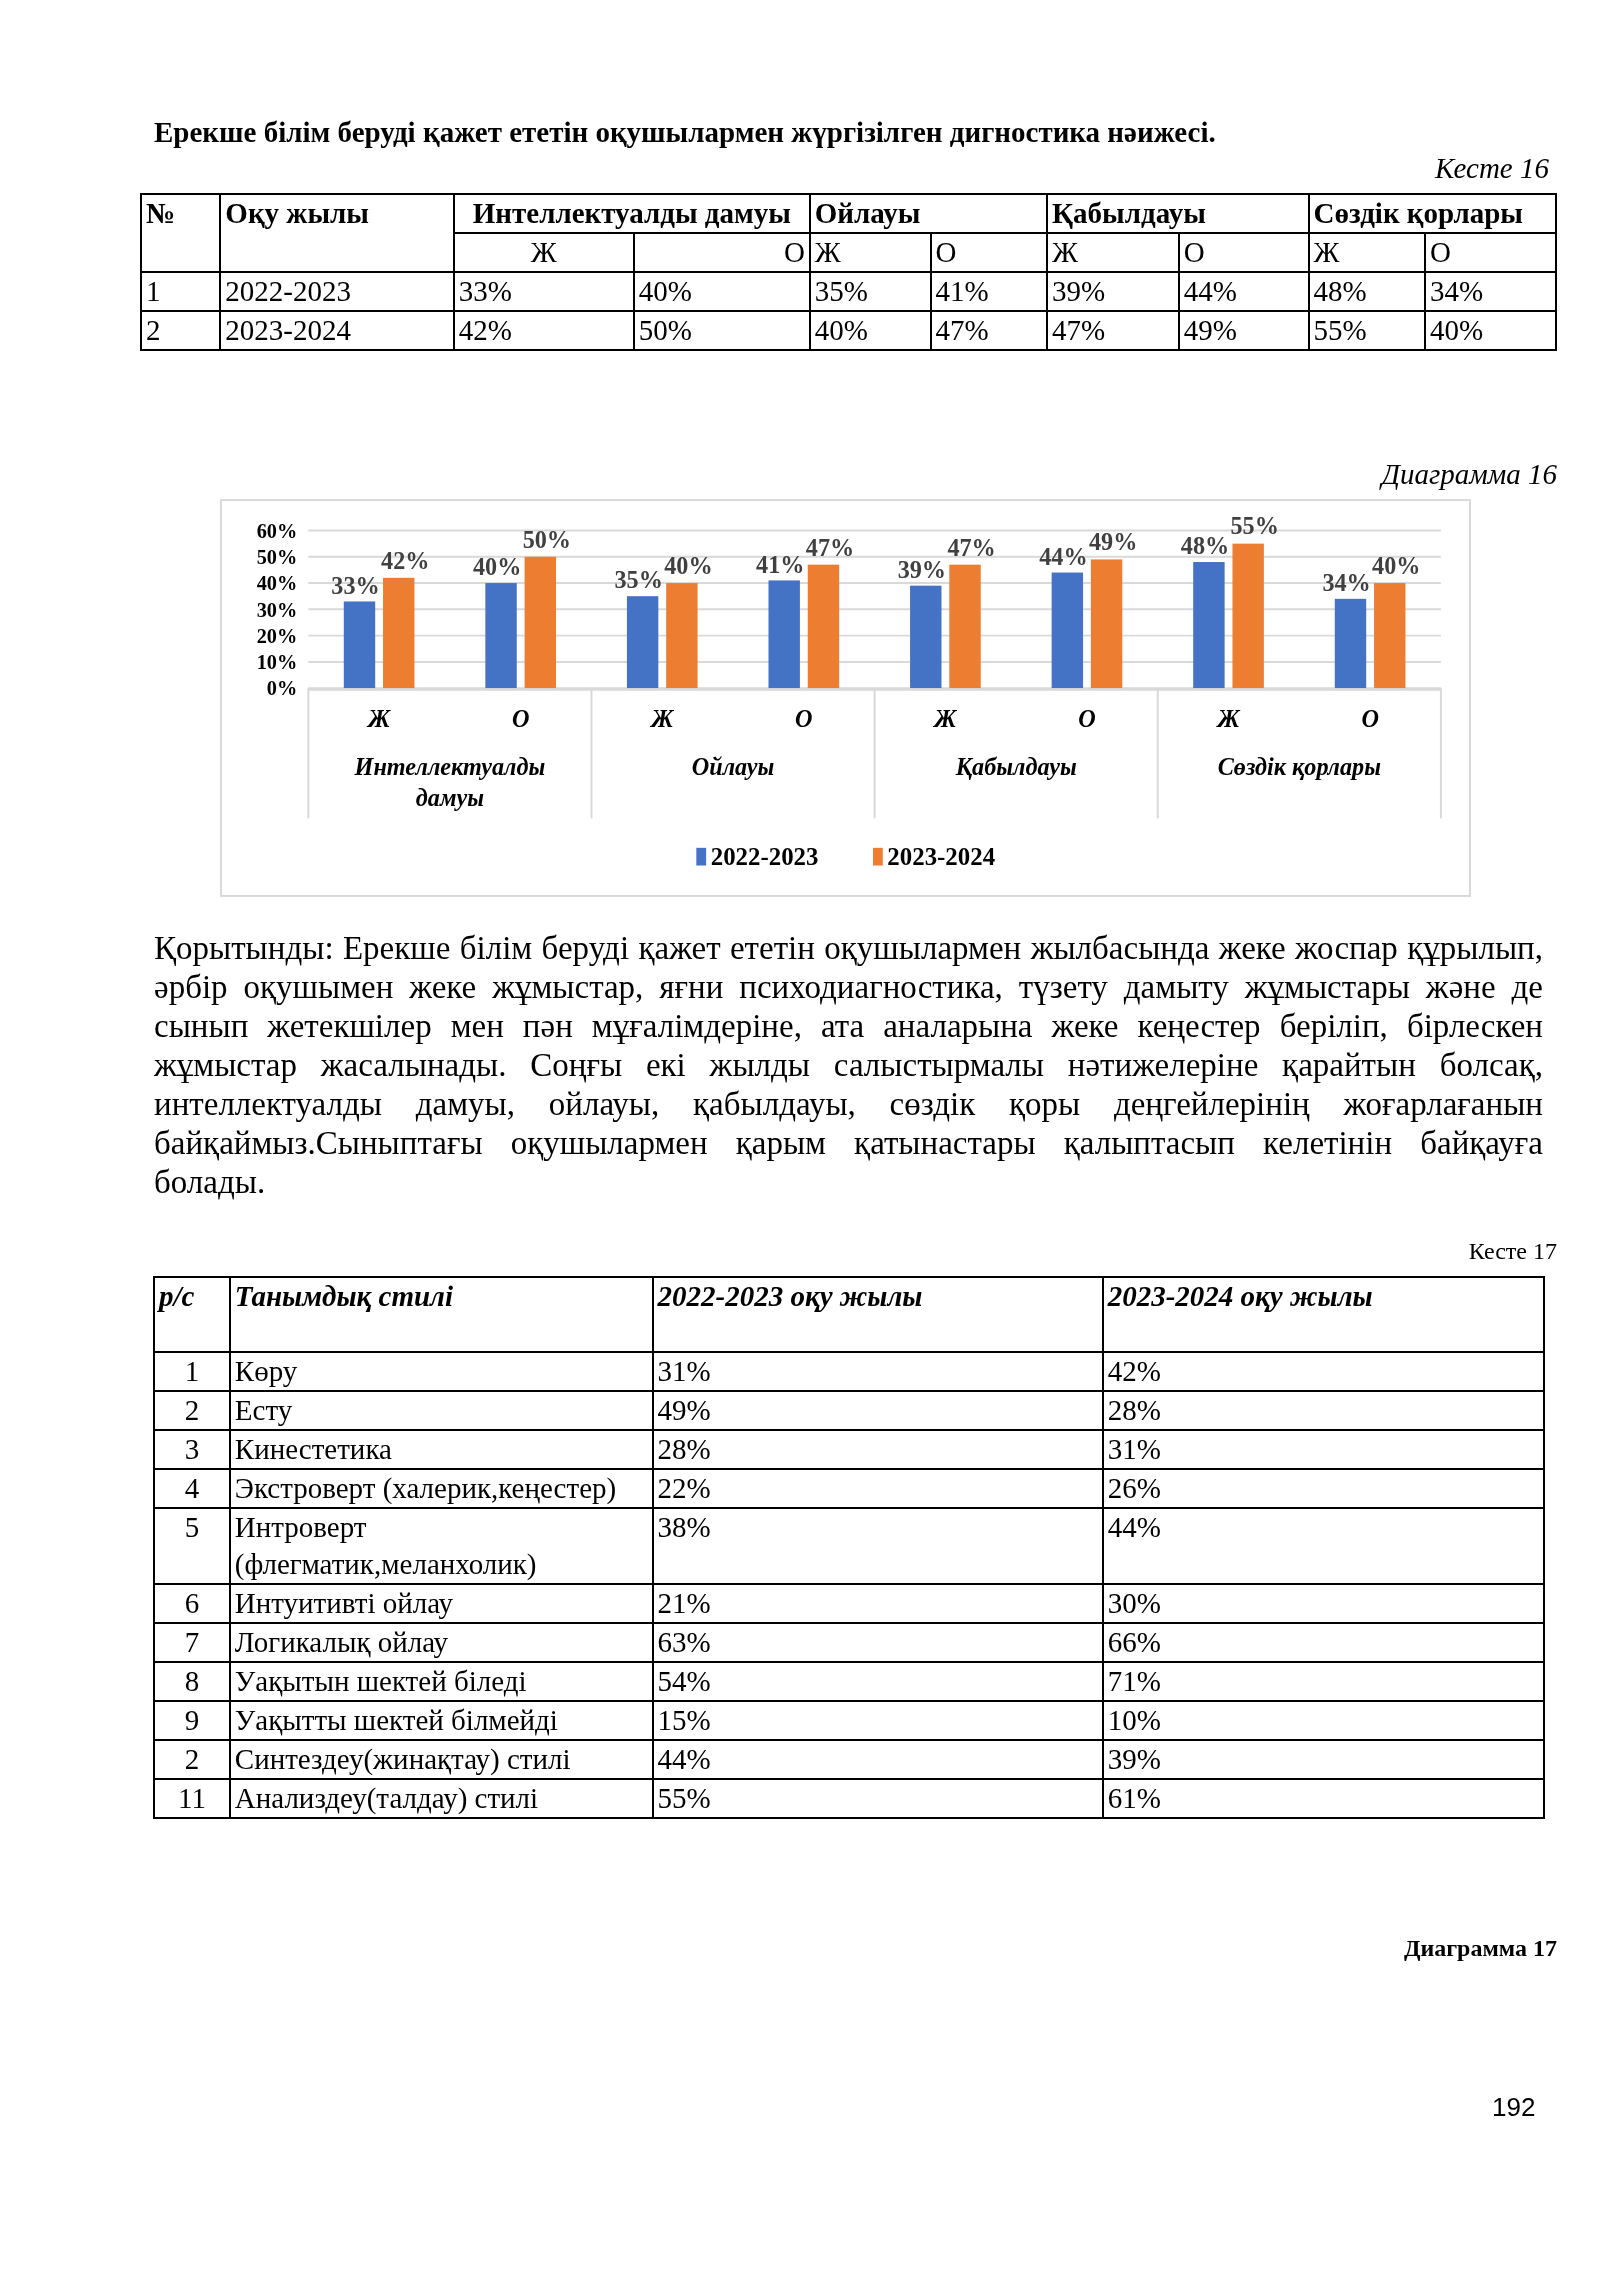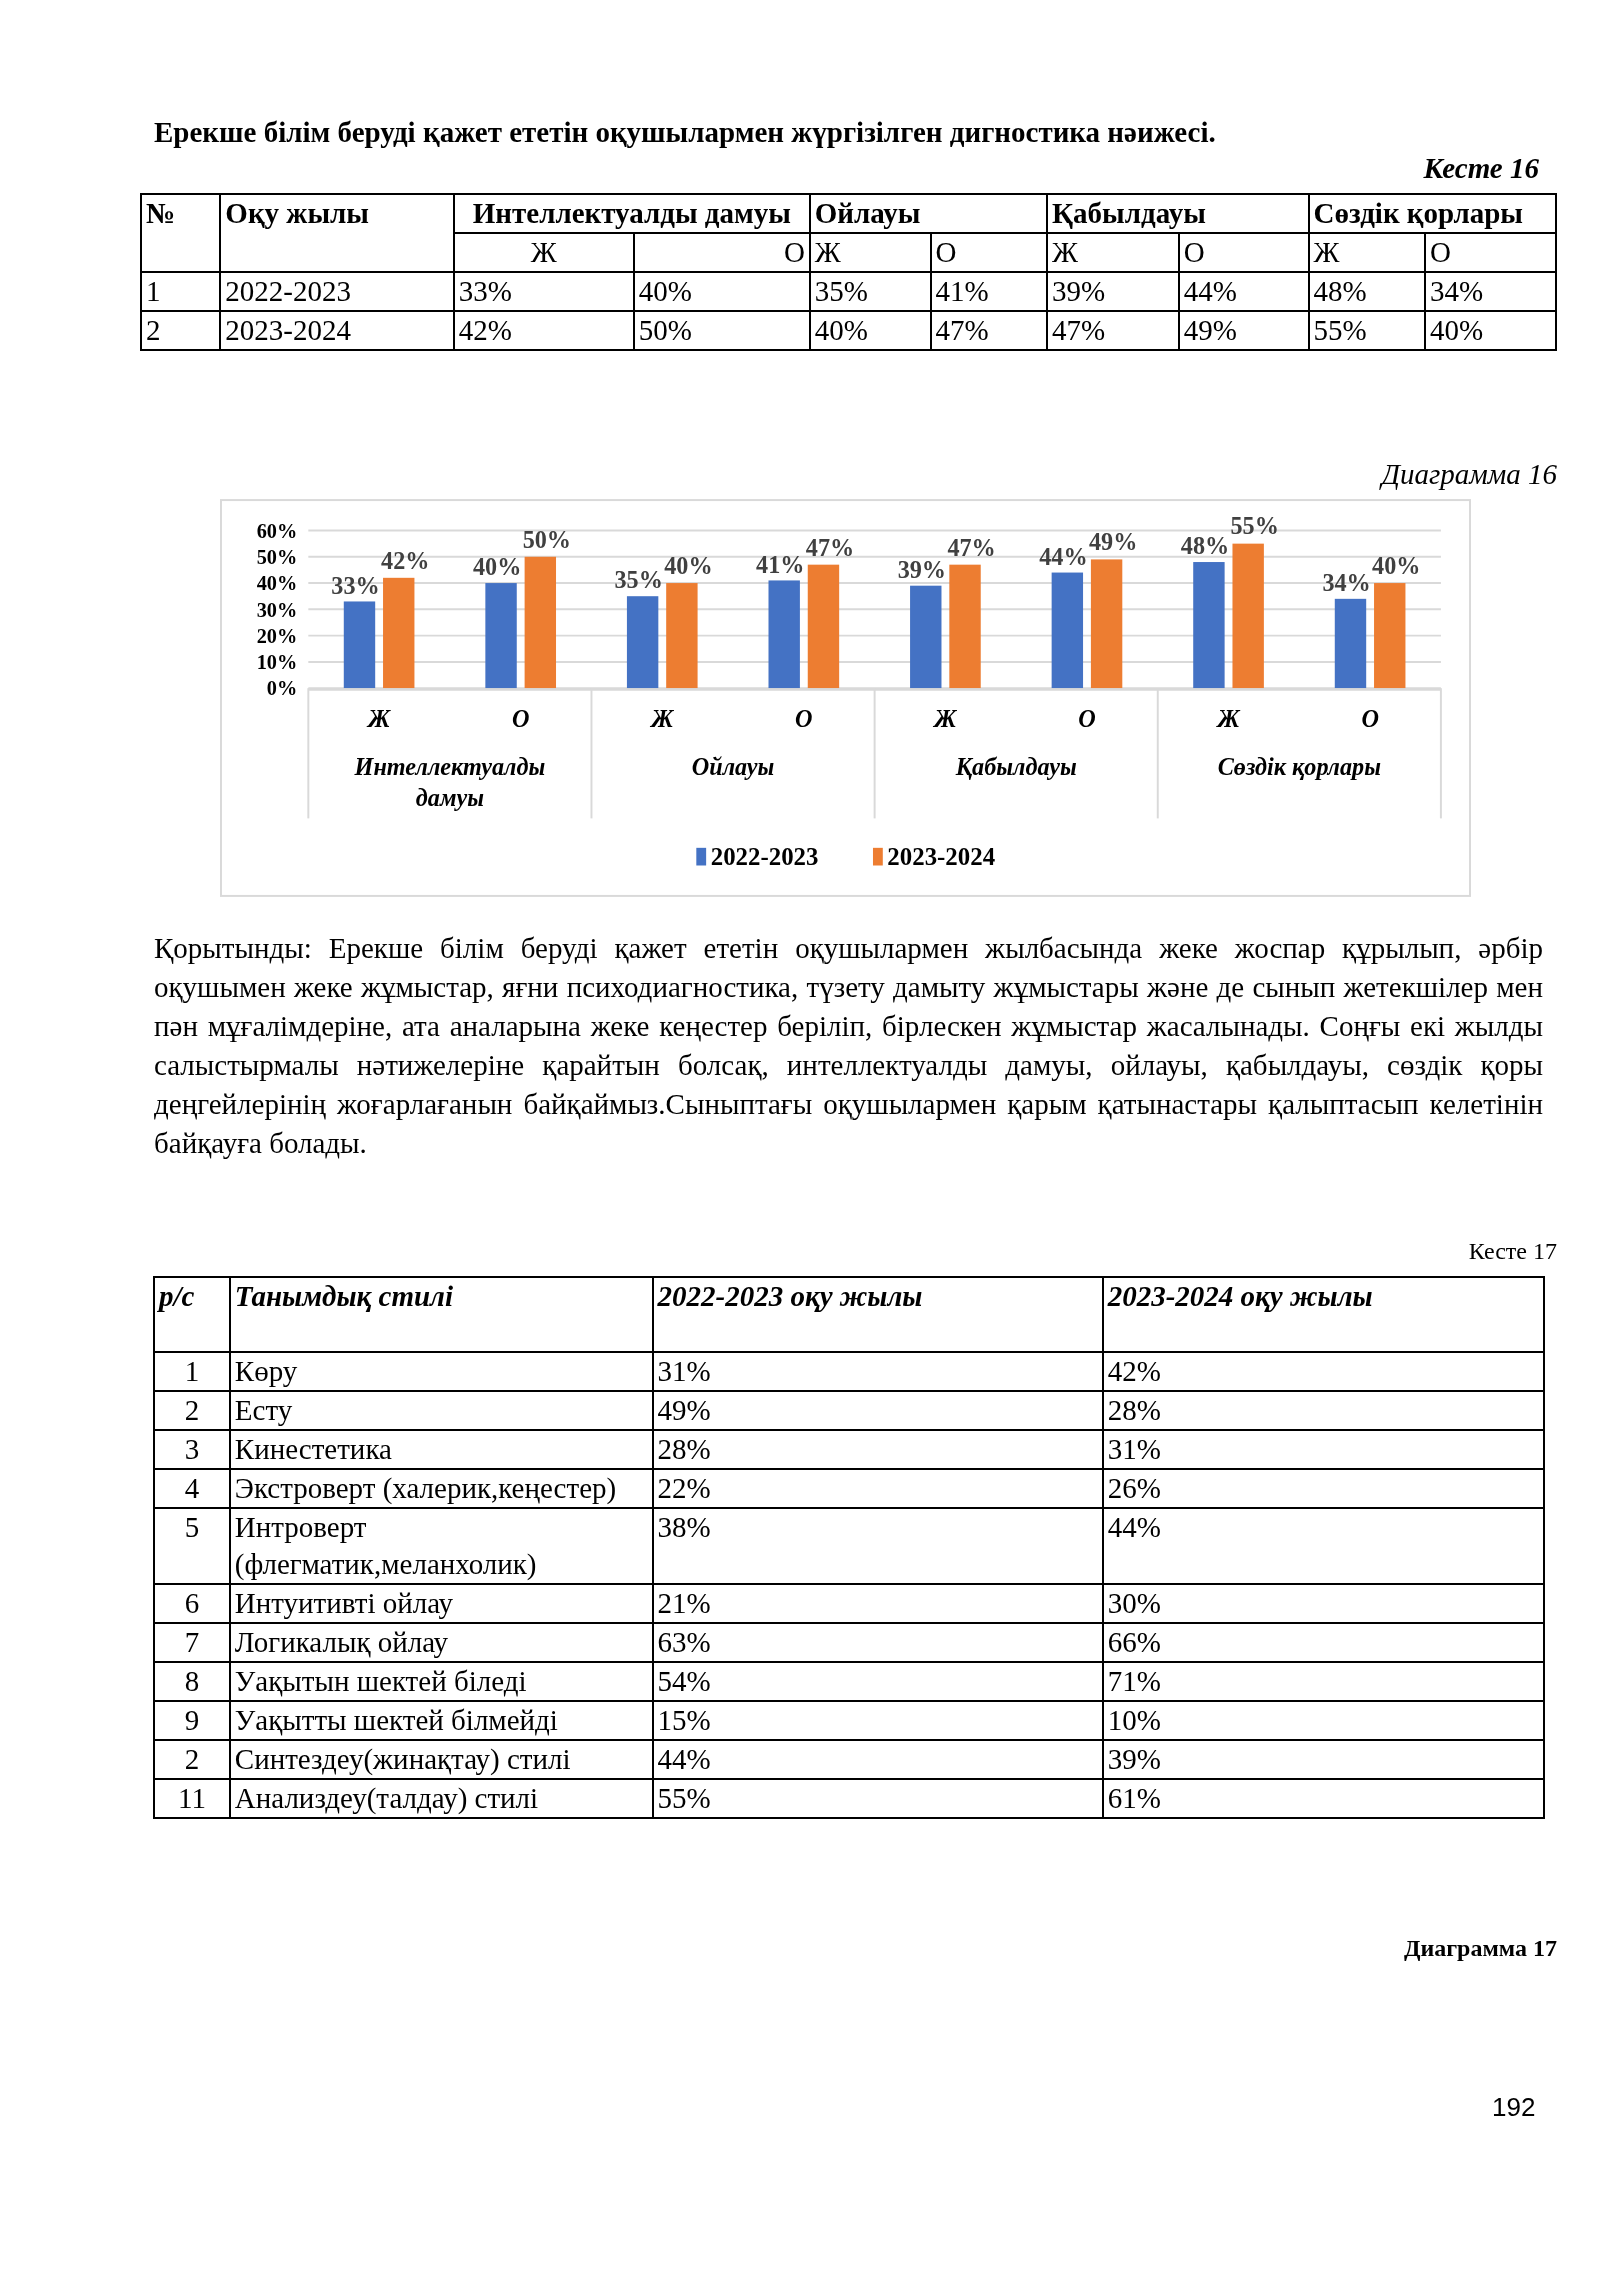--- a/index.html
+++ b/index.html
@@ -8,34 +8,34 @@
   .abs { position:absolute; }
   .title { left:154px; top:116px; font-size:29px; font-weight:bold; }
   .caption-r { font-size:29px; font-style:italic; text-align:right; }
   .caption-n { font-size:24px; text-align:right; }
   table { border-collapse:collapse; position:absolute; font-size:29px; }
   td, th { border:2px solid #000; padding:0 3.9px; vertical-align:top; font-weight:normal; text-align:left; line-height:37px; }
   #t16 { left:140px; top:193px; width:1417px; }
   #t16 th { font-weight:bold; }
   #t16 .sub td { text-align:left; }
   .center { text-align:center !important; }
-  .para { left:154px; top:929px; width:1389px; font-size:29px; line-height:39px; text-align:justify; }
+  .para { left:154px; top:929px; width:1389px; font-size:33px; line-height:39px; text-align:justify; }
   .para p { margin:0; }
   .para .bold { font-weight:bold; }
   #t17 { left:153px; top:1276px; width:1392px; }
   #t17 th { font-style:italic; font-weight:bold; height:73px; }
   #t17 td.num { text-align:center; }
   .pagenum { left:1492px; top:2092px; font-family:"Liberation Sans", sans-serif; font-size:26px; }
   #chart { position:absolute; left:220px; top:499px; width:1251px; height:398px; }
 </style>
 </head>
 <body>
 
 <div class="abs title">Ерекше білім беруді қажет ететін оқушылармен жүргізілген дигностика нәижесі.</div>
-<div class="abs caption-r" style="right:84px; top:152px;font-weight:bold;">Кесте 16</div>
+<div class="abs caption-r" style="right:74px; top:152px;">Кесте 16</div>
 
 <table id="t16">
   <colgroup>
     <col style="width:79px">
       <col style="width:232px">
     <col style="width:179px">
       <col style="width:175px">
     <col style="width:120px">
       <col style="width:116px">
     <col style="width:131px">

